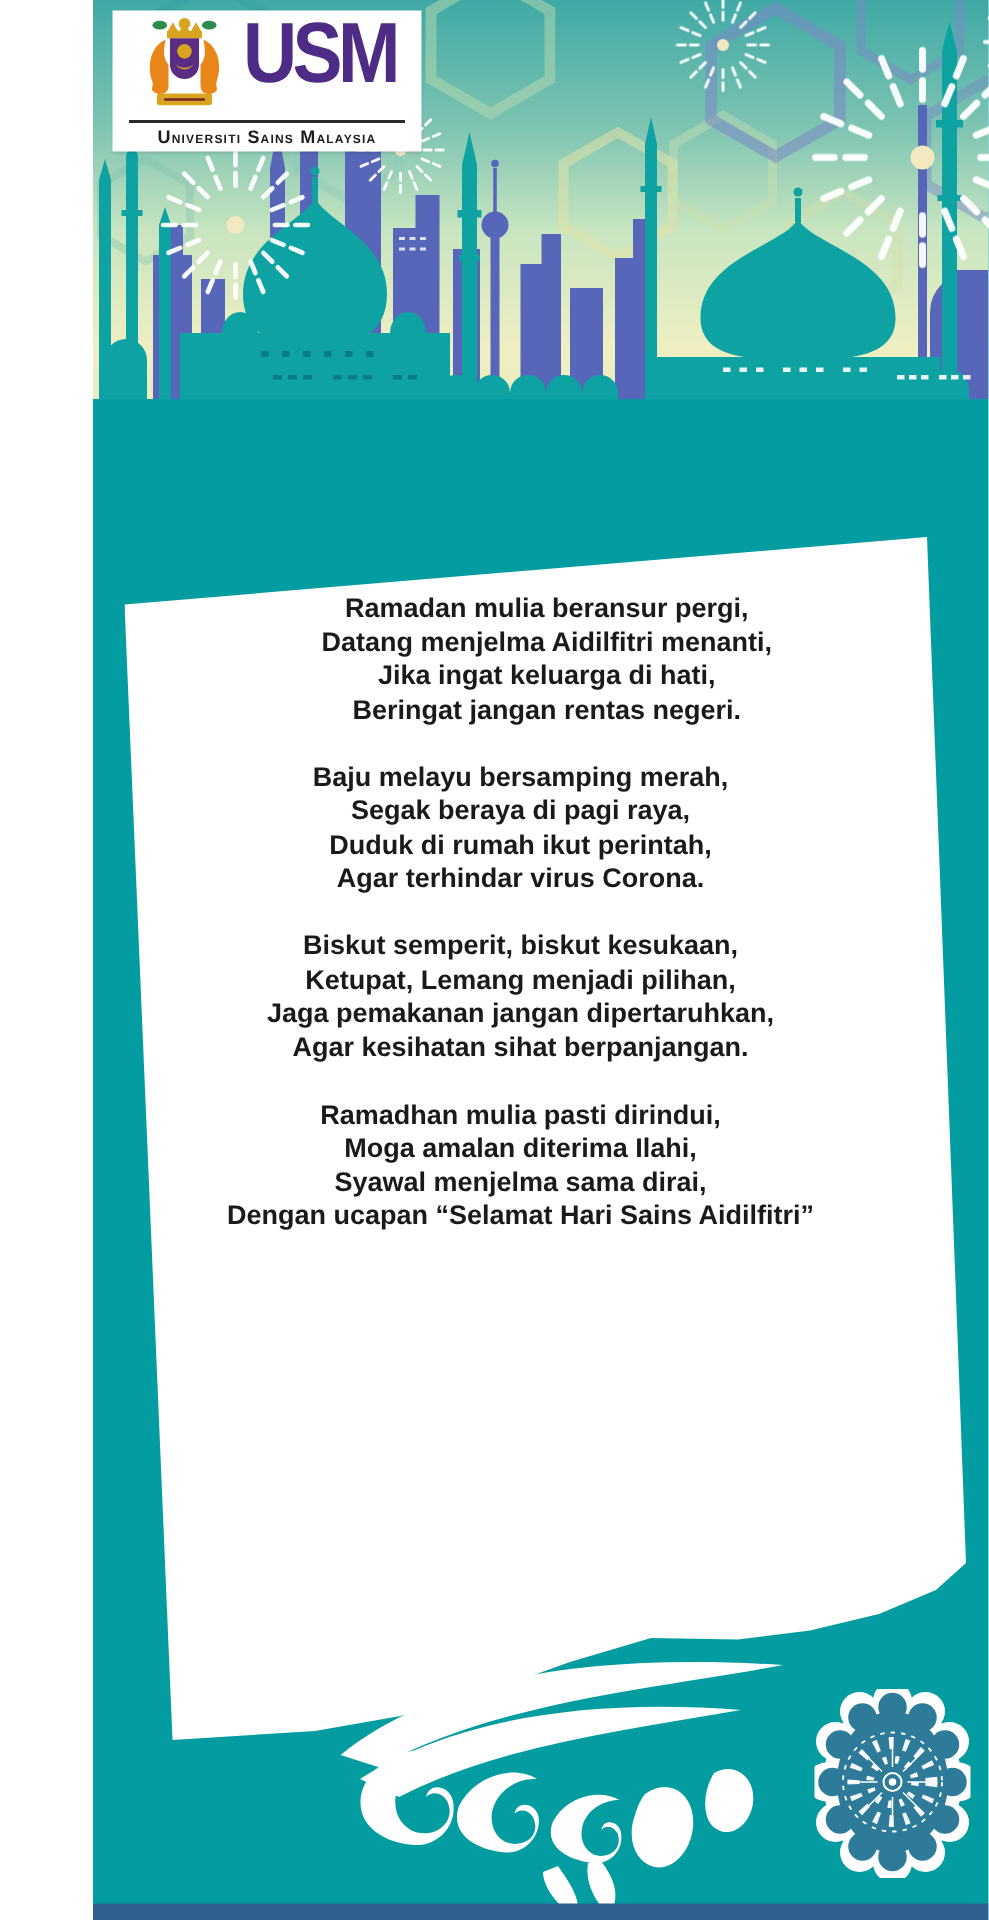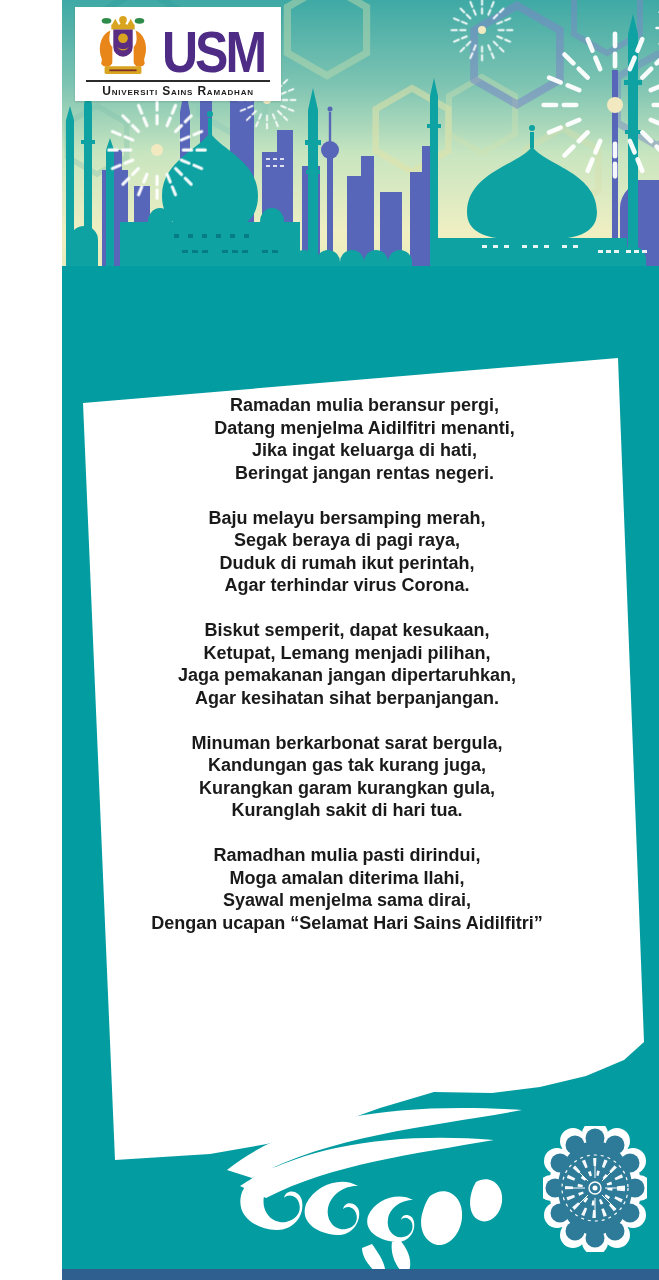--- a/index.html
+++ b/index.html
@@ -8,21 +8,21 @@
   .poster{position:absolute;left:62px;top:0;width:597px;height:1280px;background:#029ca1;overflow:hidden;}
 
   
   .scene{position:absolute;left:0;top:0;width:597px;height:266px;
     background:linear-gradient(180deg,#3fa9a5 0%,#7ec4b2 32%,#c8e5c0 58%,#f0efc2 88%,#e9ecbd 100%);z-index:1;}
   .scene svg{position:absolute;left:0;top:0;}
 
   
   .logo-card{position:absolute;left:13px;top:7px;width:206px;height:94px;background:#ffffff;z-index:6;
     box-shadow:0 1px 2px rgba(0,0,0,.15);display:flex;flex-direction:column;align-items:center;}
-  .logo-row{display:flex;align-items:flex-end;justify-content:center;gap:8px;height:68px;margin-top:3px;}
+  .logo-row{display:flex;align-items:flex-start;justify-content:center;gap:8px;height:68px;margin-top:3px;}
   .usm-mark{font-weight:bold;font-size:50px;color:#4e2c86;letter-spacing:-3px;transform:scaleY(1.14);line-height:1;}
   .logo-divider{width:184px;height:2px;background:#2b2b2b;margin-top:2px;}
   .uni-name{font-variant:small-caps;font-weight:bold;font-size:12px;letter-spacing:.8px;color:#1c1c1c;margin-top:2px;}
 
   
   .page-title{position:absolute;left:0;top:271px;width:597px;text-align:center;z-index:2;
     color:#ffffff;font-weight:300;font-size:42px;letter-spacing:2.5px;line-height:42px;
     font-family:"Liberation Sans",sans-serif;}
 
   
@@ -198,43 +198,39 @@
         <circle cx="30" cy="25" r="5" fill="#d9a520"></circle>
         <path d="M24,34 a7,7 0 0 0 12,0 a9,9 0 0 1 -12,0 Z" fill="#d9a520"></path>
         <path d="M8,46 C3,32 9,20 17,17 C15,26 16,31 19,34 L19,49 C19,54 13,56 9,53 C6,51 9,49 8,46 Z" fill="#e8861a"></path>
         <path d="M52,46 C57,32 51,20 43,17 C45,26 44,31 41,34 L41,49 C41,54 47,56 51,53 C54,51 51,49 52,46 Z" fill="#e8861a"></path>
         <rect x="11" y="54" width="38" height="8" rx="2" fill="#d9a520"></rect>
         <rect x="16" y="57.2" width="28" height="1.8" fill="#7a2b2b"></rect>
       </svg>
       <div class="usm-mark">USM</div>
     </div>
     <div class="logo-divider"></div>
-    <div class="uni-name">Universiti Sains Ramadhan</div>
+    <div class="uni-name">Universiti Sains Malaysia</div>
   </div>
 
 
   <div class="poem-card"></div>
 
   <div class="poem">
     <p class="stanza">Ramadan mulia beransur pergi,
 Datang menjelma Aidilfitri menanti,
 Jika ingat keluarga di hati,
 Beringat jangan rentas negeri.</p>
     <p class="stanza">Baju melayu bersamping merah,
 Segak beraya di pagi raya,
 Duduk di rumah ikut perintah,
 Agar terhindar virus Corona.</p>
-    <p class="stanza">Biskut semperit, dapat kesukaan,
+    <p class="stanza">Biskut semperit, biskut kesukaan,
 Ketupat, Lemang menjadi pilihan,
 Jaga pemakanan jangan dipertaruhkan,
 Agar kesihatan sihat berpanjangan.</p>
-    <p class="stanza">Minuman berkarbonat sarat bergula,
-Kandungan gas tak kurang juga,
-Kurangkan garam kurangkan gula,
-Kuranglah sakit di hari tua.</p>
     <p class="stanza">Ramadhan mulia pasti dirindui,
 Moga amalan diterima Ilahi,
 Syawal menjelma sama dirai,
 Dengan ucapan “Selamat Hari Sains Aidilfitri”</p>
   </div>
 
   <div class="swirl">
     <svg width="310" height="178" viewBox="0 0 310 178">
       <g fill="#ffffff">
         <path d="M5,70 C70,18 170,2 300,10 C215,26 110,34 30,78 Z"></path>

